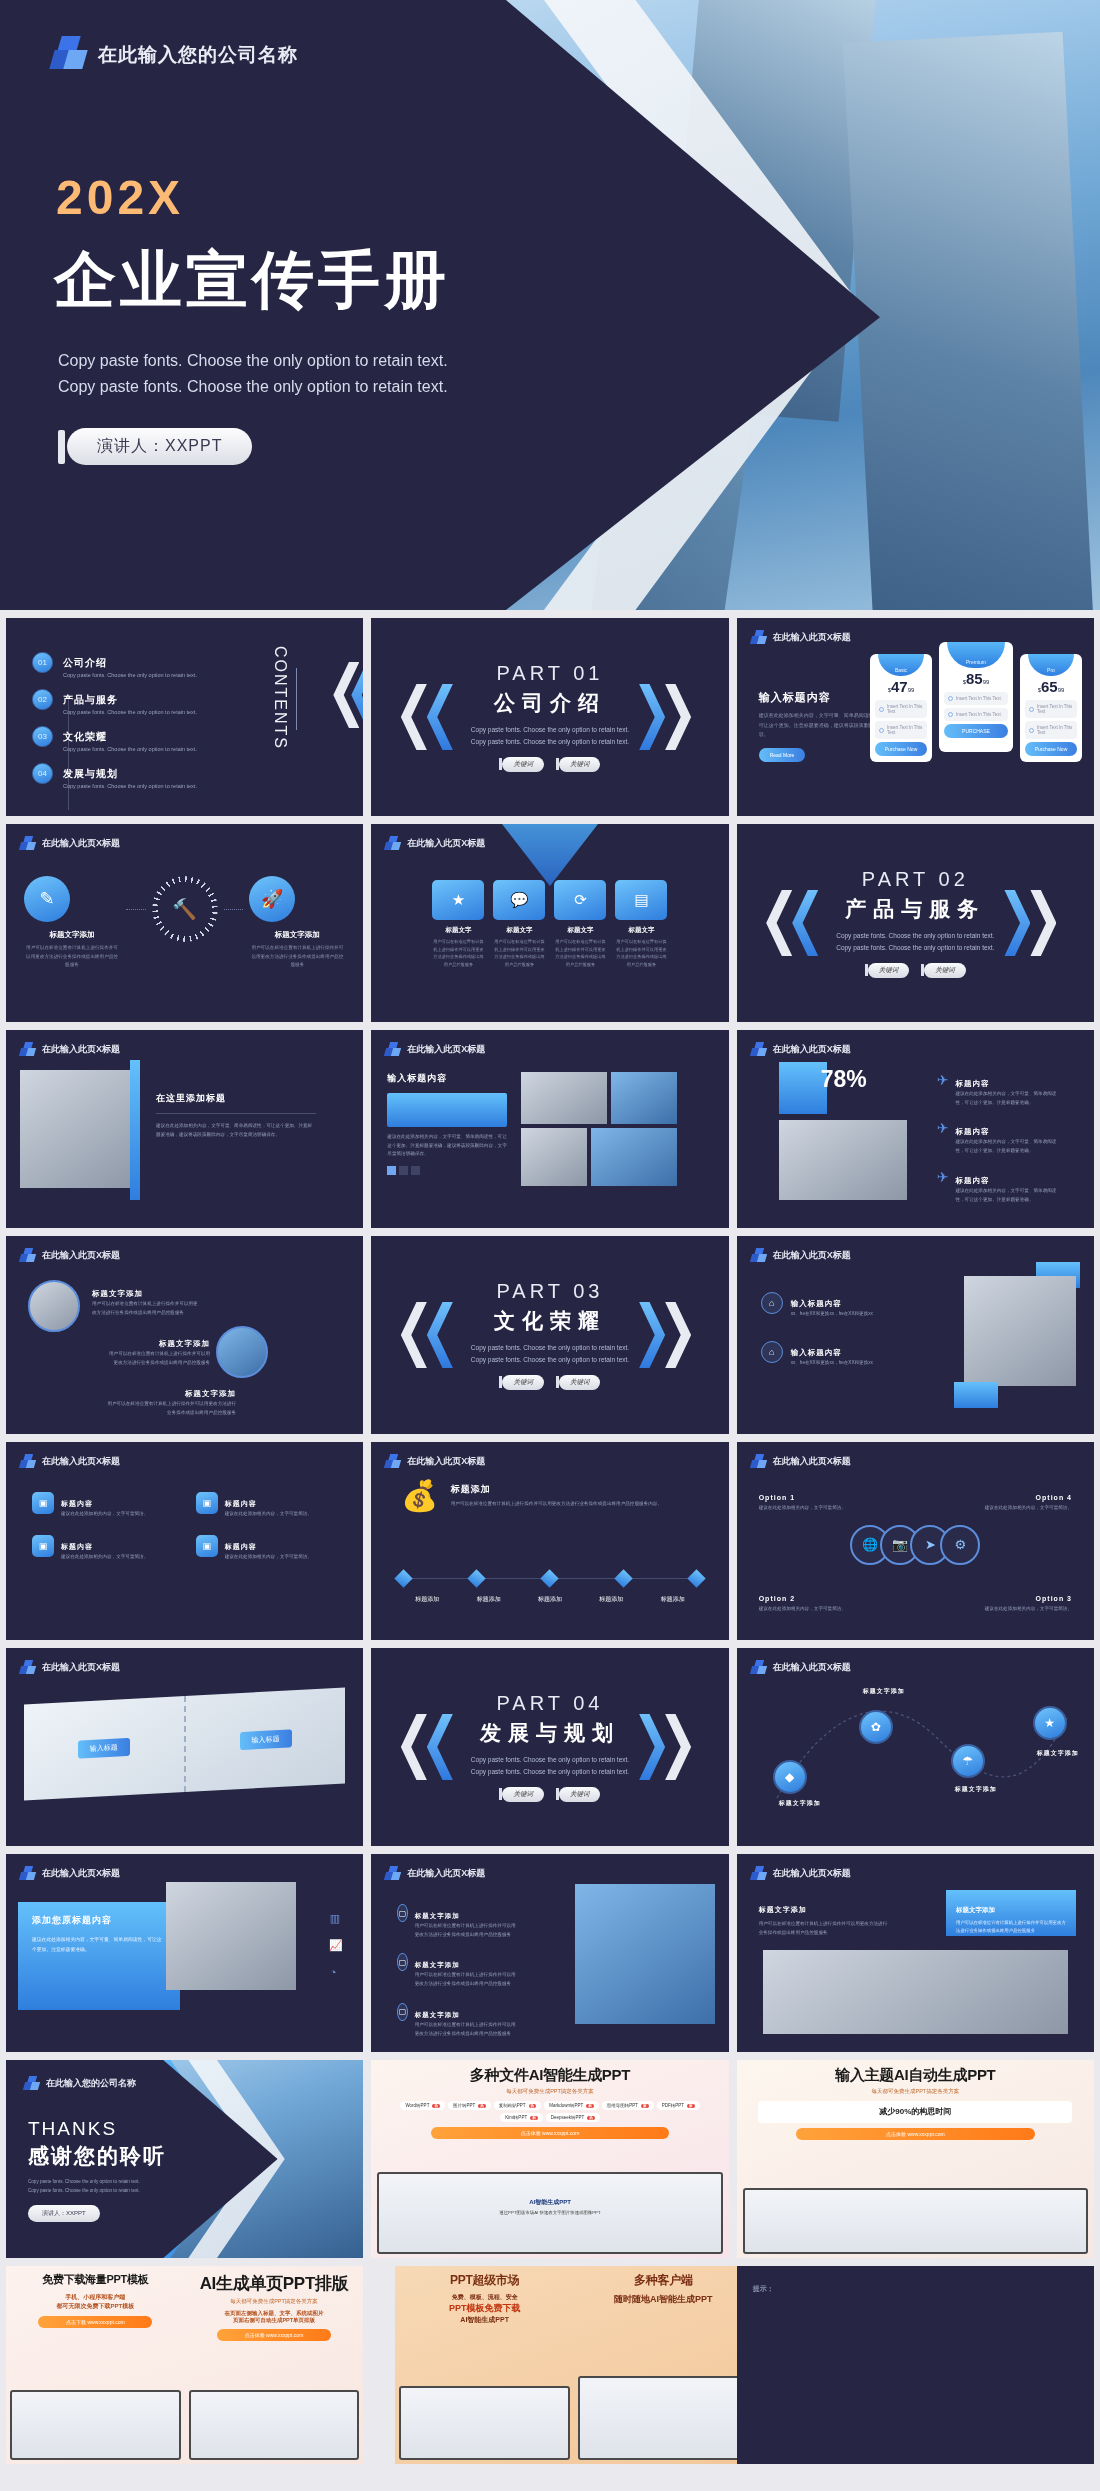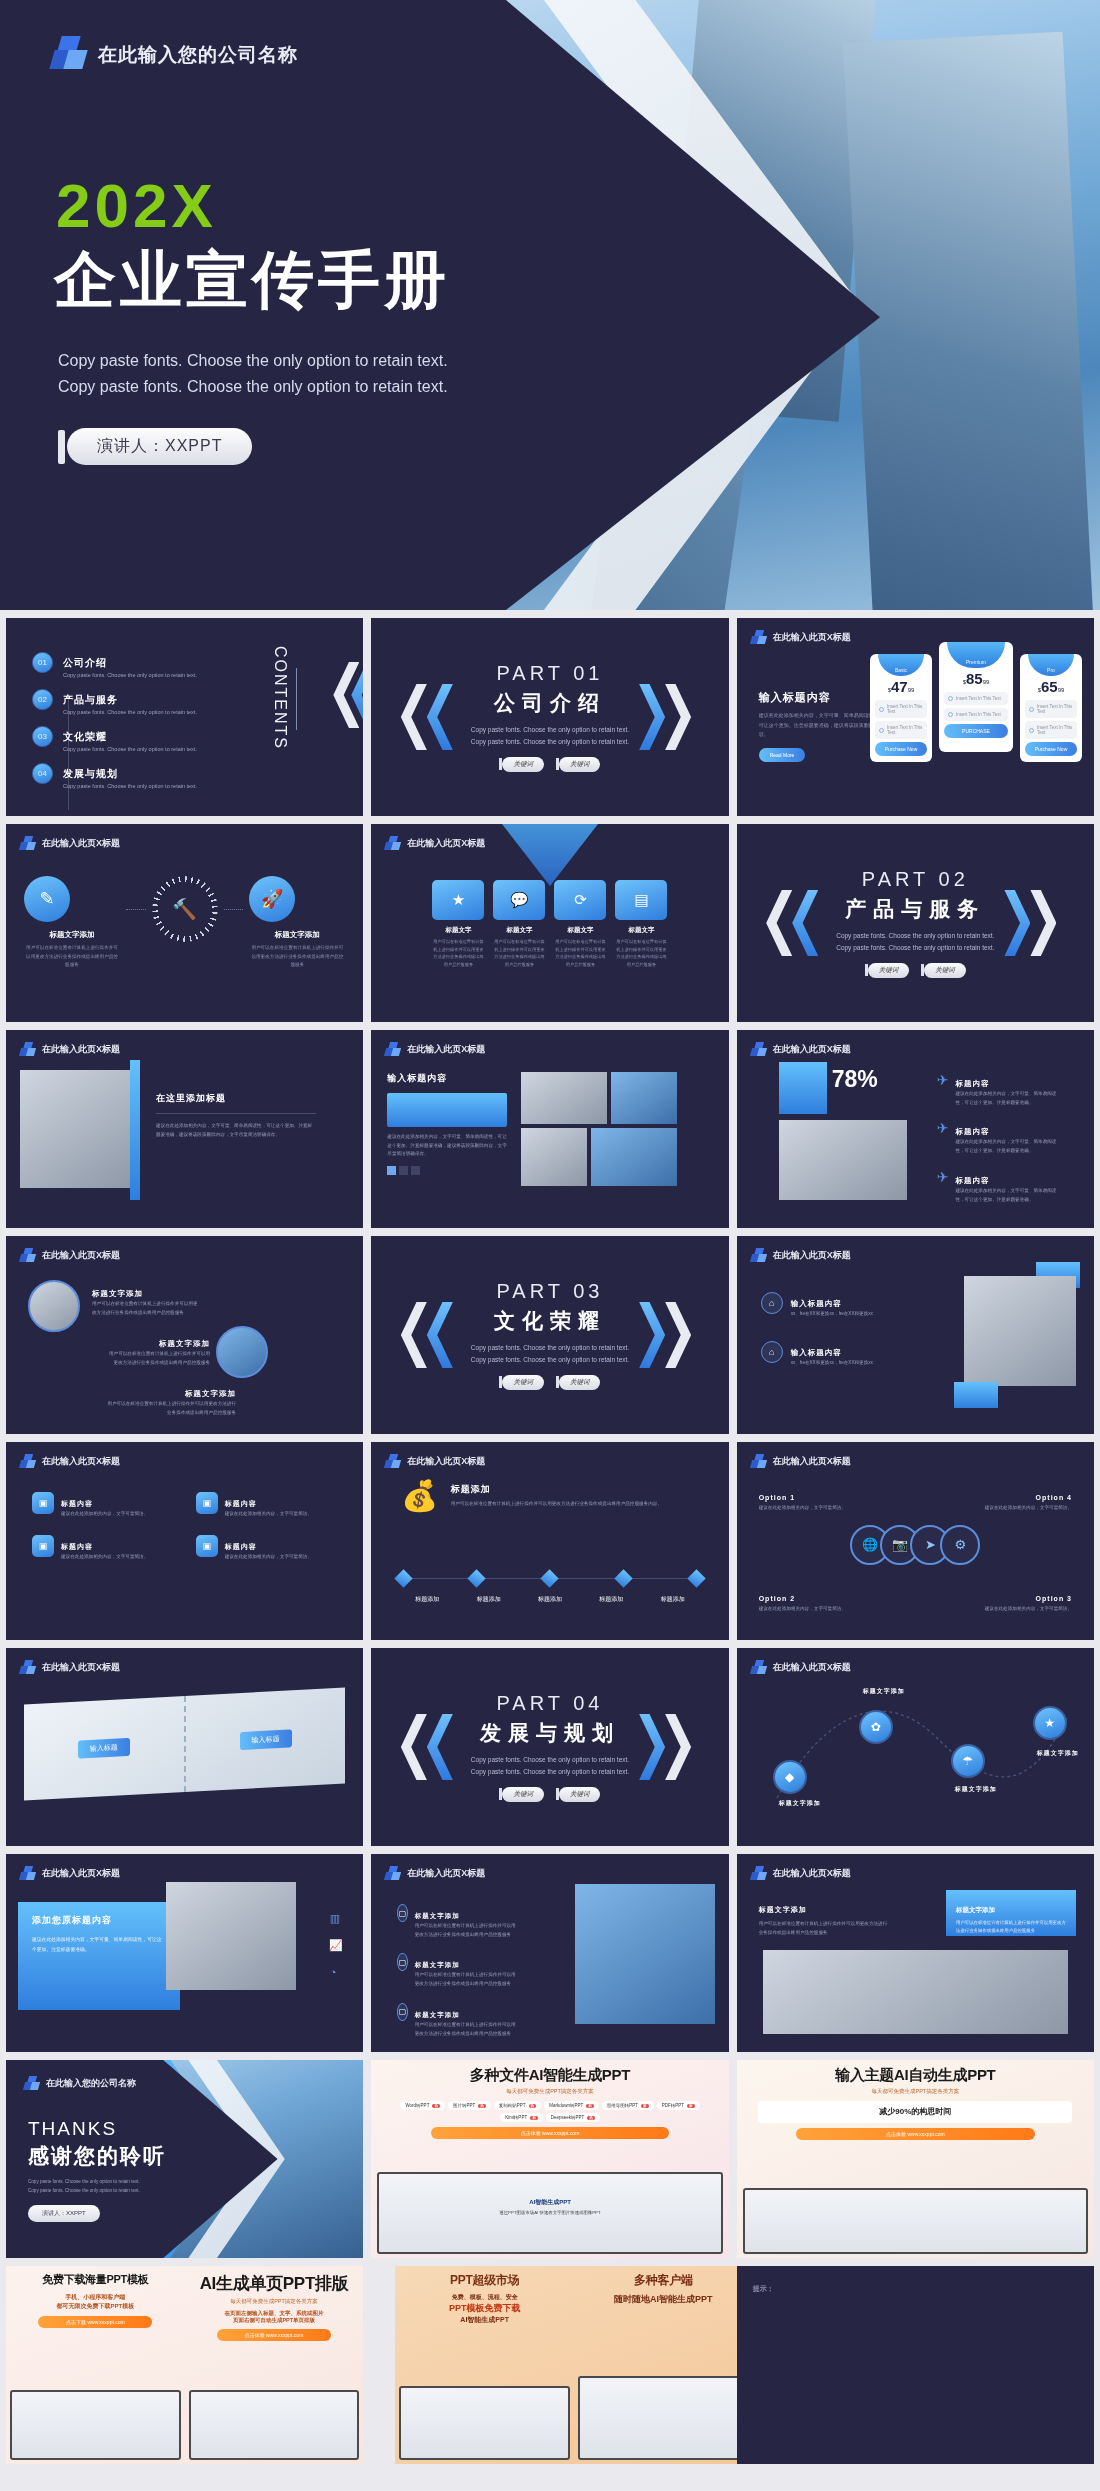--- a/index.html
+++ b/index.html
@@ -36,21 +36,21 @@
     clip-path: polygon(0 0, 16% 0, 60% 50%, 16% 100%, 0 100%, 44% 50%);
     opacity:.93;
   }
   .brand { position:absolute; left:52px; top:36px; display:flex; align-items:center; gap:14px; }
   .logo-mark { width:32px; height:38px; position:relative; }
   .logo-mark i { position:absolute; width:19px; height:19px; display:block; transform:skewX(-16deg); }
   .logo-mark i:nth-child(1){ left:7px; top:0; background:#3c73e8; }
   .logo-mark i:nth-child(2){ left:0px; top:14px; background:#2d5bc9; }
   .logo-mark i:nth-child(3){ left:14px; top:14px; background:#6ea8f5; }
   .brand-name { color:#e9ecf4; font-size:19px; font-weight:bold; letter-spacing:1px; }
-  .cover-year { position:absolute; left:56px; top:170px; color:#84cc16; font-size:62px; font-weight:bold; letter-spacing:4px; }
+  .cover-year { position:absolute; left:56px; top:170px; color:#fdba74; font-size:48px; font-weight:bold; letter-spacing:4px; }
   .cover-title { position:absolute; left:54px; top:238px; color:#fff; font-size:62px; font-weight:bold; letter-spacing:4px; }
   .cover-sub { position:absolute; left:58px; top:348px; color:#d7dced; font-size:16px; line-height:1.65; }
   .speaker {
     position:absolute; left:58px; top:428px; display:flex; align-items:center;
   }
   .speaker .bar { width:7px; height:34px; background:#e6e8ef; border-radius:2px; }
   .speaker .pill {
     background:linear-gradient(180deg,#fdfdfe,#dcdee6); color:#3a3a52; font-size:16px;
     padding:8px 30px; border-radius:20px; margin-left:2px; letter-spacing:1px;
   }
@@ -499,21 +499,21 @@
     <div class="thumb">
       <div class="t-head">
         <span class="t-logo">
             <i></i>
             <i></i>
             <i></i>
           </span>
         <span>在此输入此页X标题</span>
       </div>
       <div class="blue-pane" style="position:absolute;left:42px;top:32px;width:48px;height:52px;"></div>
-      <div class="pct" style="position:absolute;left:95px;top:36px;">78%</div>
+      <div class="pct" style="position:absolute;left:84px;top:36px;">78%</div>
       <div class="photo" style="position:absolute;left:42px;top:90px;width:128px;height:80px;"></div>
       <div style="position:absolute;left:200px;top:42px;width:128px;">
         <div class="arrow-item">
           <span class="pl-ic">✈</span>
           <span><b class="sm-title" style="font-size:7.5px">标题内容</b>
           <div class="sm-txt">建议在此处添加相关内容，文字可量、简单易阅读性，可让这个更加。注意标题要准确。</div></span>
         </div>
         <div class="arrow-item">
           <span class="pl-ic">✈</span>
           <span><b class="sm-title" style="font-size:7.5px">标题内容</b>

